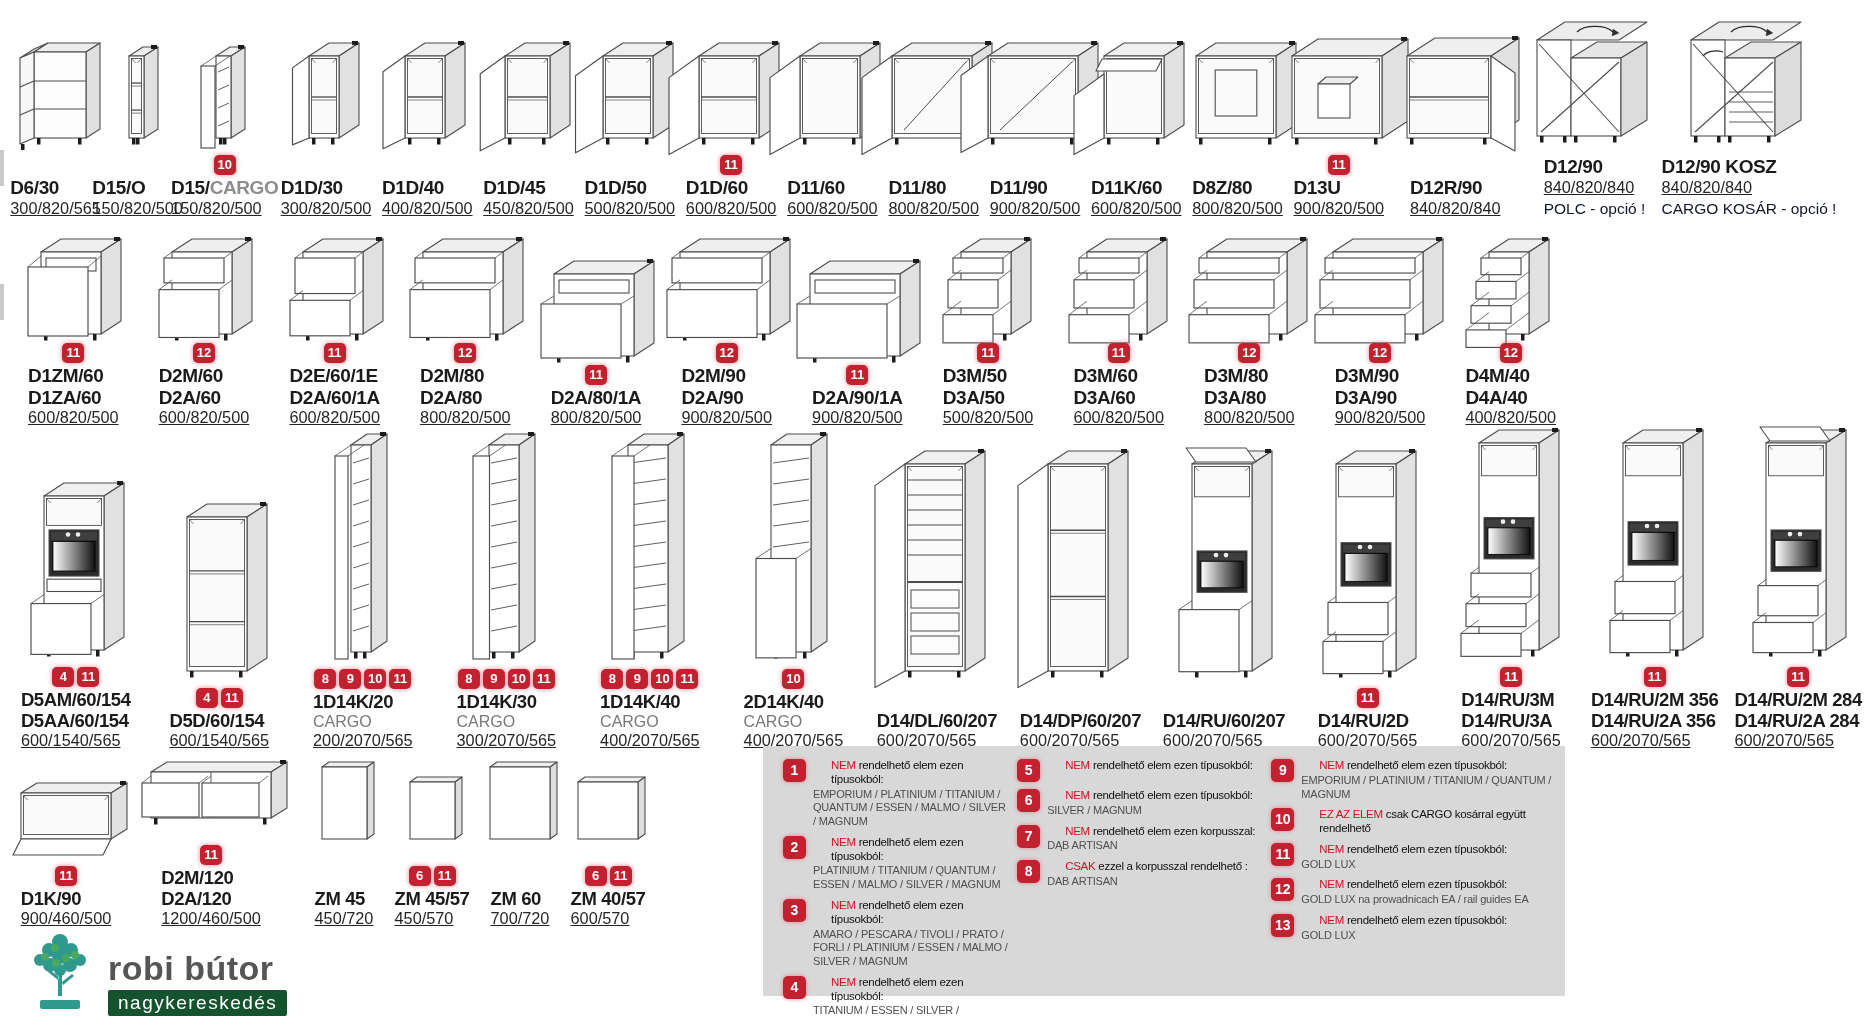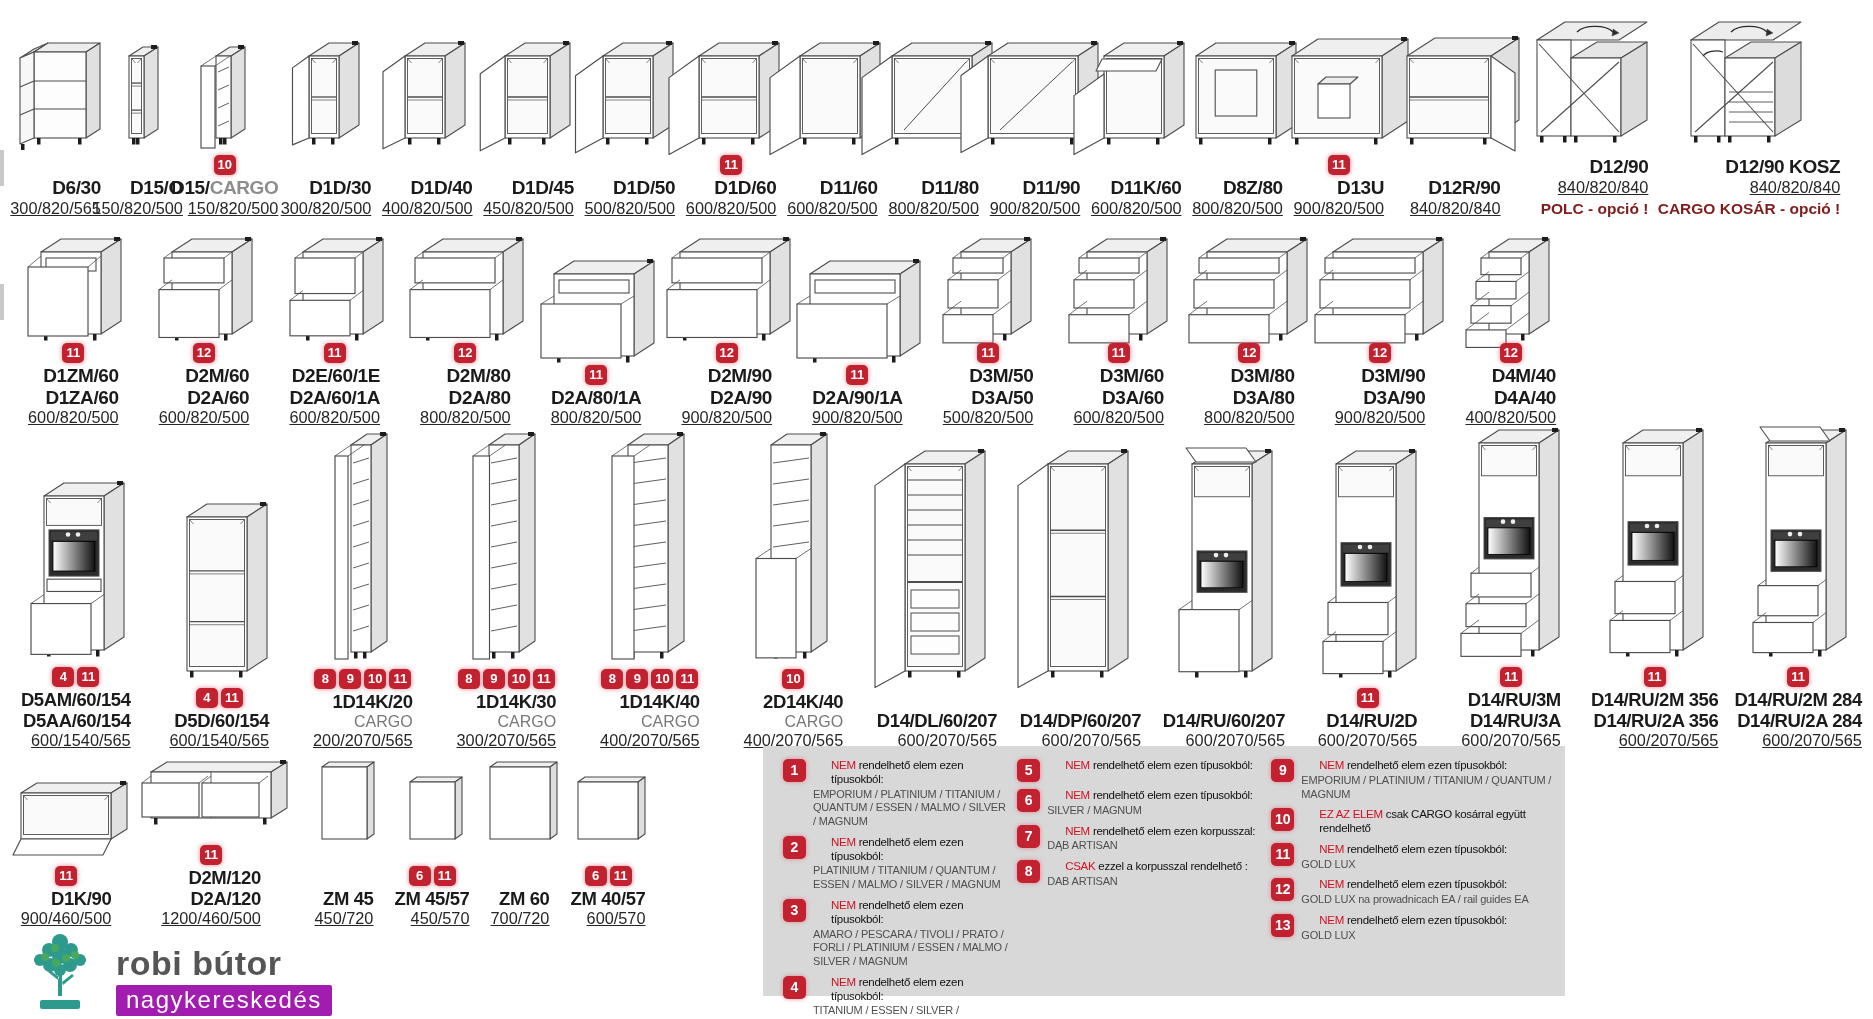--- a/index.html
+++ b/index.html
@@ -18,44 +18,44 @@
   #row0 .col:nth-child(17){flex-grow:1.6}
   #row3 .col:nth-child(1){flex:0 0 112px}
   #row3 .col:nth-child(2){flex:0 0 178px}
   #row3 .col:nth-child(n+3){flex:0 0 88px}
   .draw{width:100%;display:flex;justify-content:center;align-items:flex-end;overflow:visible;}
   .draw svg{display:block;overflow:visible;}
   .badges{height:24px;display:flex;gap:3px;align-items:center;justify-content:center;margin-top:1px;}
   .badge{min-width:16px;height:20px;padding:0 3px;border-radius:5px;background:#c2212f;color:#fff;
          font-weight:bold;font-size:13px;line-height:20px;text-align:center;
          box-shadow:0 0 5px rgba(224,110,124,.85);}
-  .labels{text-align:right;}
+  .labels{text-align:left;}
   .model{font-weight:bold;font-size:19px;letter-spacing:-.4px;line-height:1.14;color:#1b1b1b;white-space:nowrap;}
   #row2 .model,#row3 .model{font-size:18.5px;}
   .muted{color:#8d8d8d;font-weight:bold;}
   .dims{font-size:16.3px;color:#262626;line-height:1.2;text-decoration:underline;}
-  .note-bold{font-weight:bold;font-size:15.5px;color:#7f1d1d;margin-top:3px;white-space:nowrap;}
+  .note-bold{font-weight:normal;font-size:15.5px;color:#0f172a;margin-top:3px;white-space:nowrap;}
   .note-muted{font-size:16px;color:#787878;line-height:1.2;}
   
   #legend{position:absolute;left:763px;top:746px;width:802px;height:250px;background:#d8d8d8;
           display:flex;box-sizing:border-box;padding:13px 0 0 20px;}
   .lcol{display:flex;flex-direction:column;}
   .lcol1{width:228px;} .lcol2{width:248px;margin-left:8px;} .lcol3{width:296px;margin-left:8px;}
   .litem{display:flex;margin-bottom:7px;}
   .lbadge{flex:0 0 23px;height:23px;border-radius:5px;background:#c2212f;color:#fff;font-weight:bold;
           font-size:14px;line-height:23px;text-align:center;margin-right:7px;
           box-shadow:0 0 4px rgba(224,110,124,.8);}
   .lt{font-size:11.5px;font-weight:normal;color:#101010;line-height:1.2;letter-spacing:-.3px;margin-left:18px;}
   .lead{color:#cf1122;margin-right:3px;}
   .lbody{font-size:11px;color:#4f4f4f;line-height:1.25;letter-spacing:-.2px;margin-top:1px;}
   
-  #logo{position:absolute;left:28px;top:930px;display:flex;align-items:flex-end;gap:24px;}
+  #logo{position:absolute;left:28px;top:930px;display:flex;align-items:flex-end;gap:16px;}
   .logo-text{display:flex;flex-direction:column;line-height:1;}
   .logo-name{font-size:34px;font-weight:bold;color:#555;letter-spacing:.5px;}
-  .logo-sub{margin-top:5px;background:#a21caf;color:#fff;font-size:24px;letter-spacing:1.5px;
+  .logo-sub{margin-top:5px;background:#14532d;color:#fff;font-size:19px;letter-spacing:1.5px;
             padding:3px 10px 4px;border-radius:2px;}
   .edge-mark{position:absolute;left:0;width:4px;background:#c9c9c9;}
 </style>
 </head>
 <body>
 
 <div id="canvas">
   <div class="edge-mark" style="top:150px;height:36px;"></div>
   <div class="edge-mark" style="top:284px;height:36px;"></div>
 

